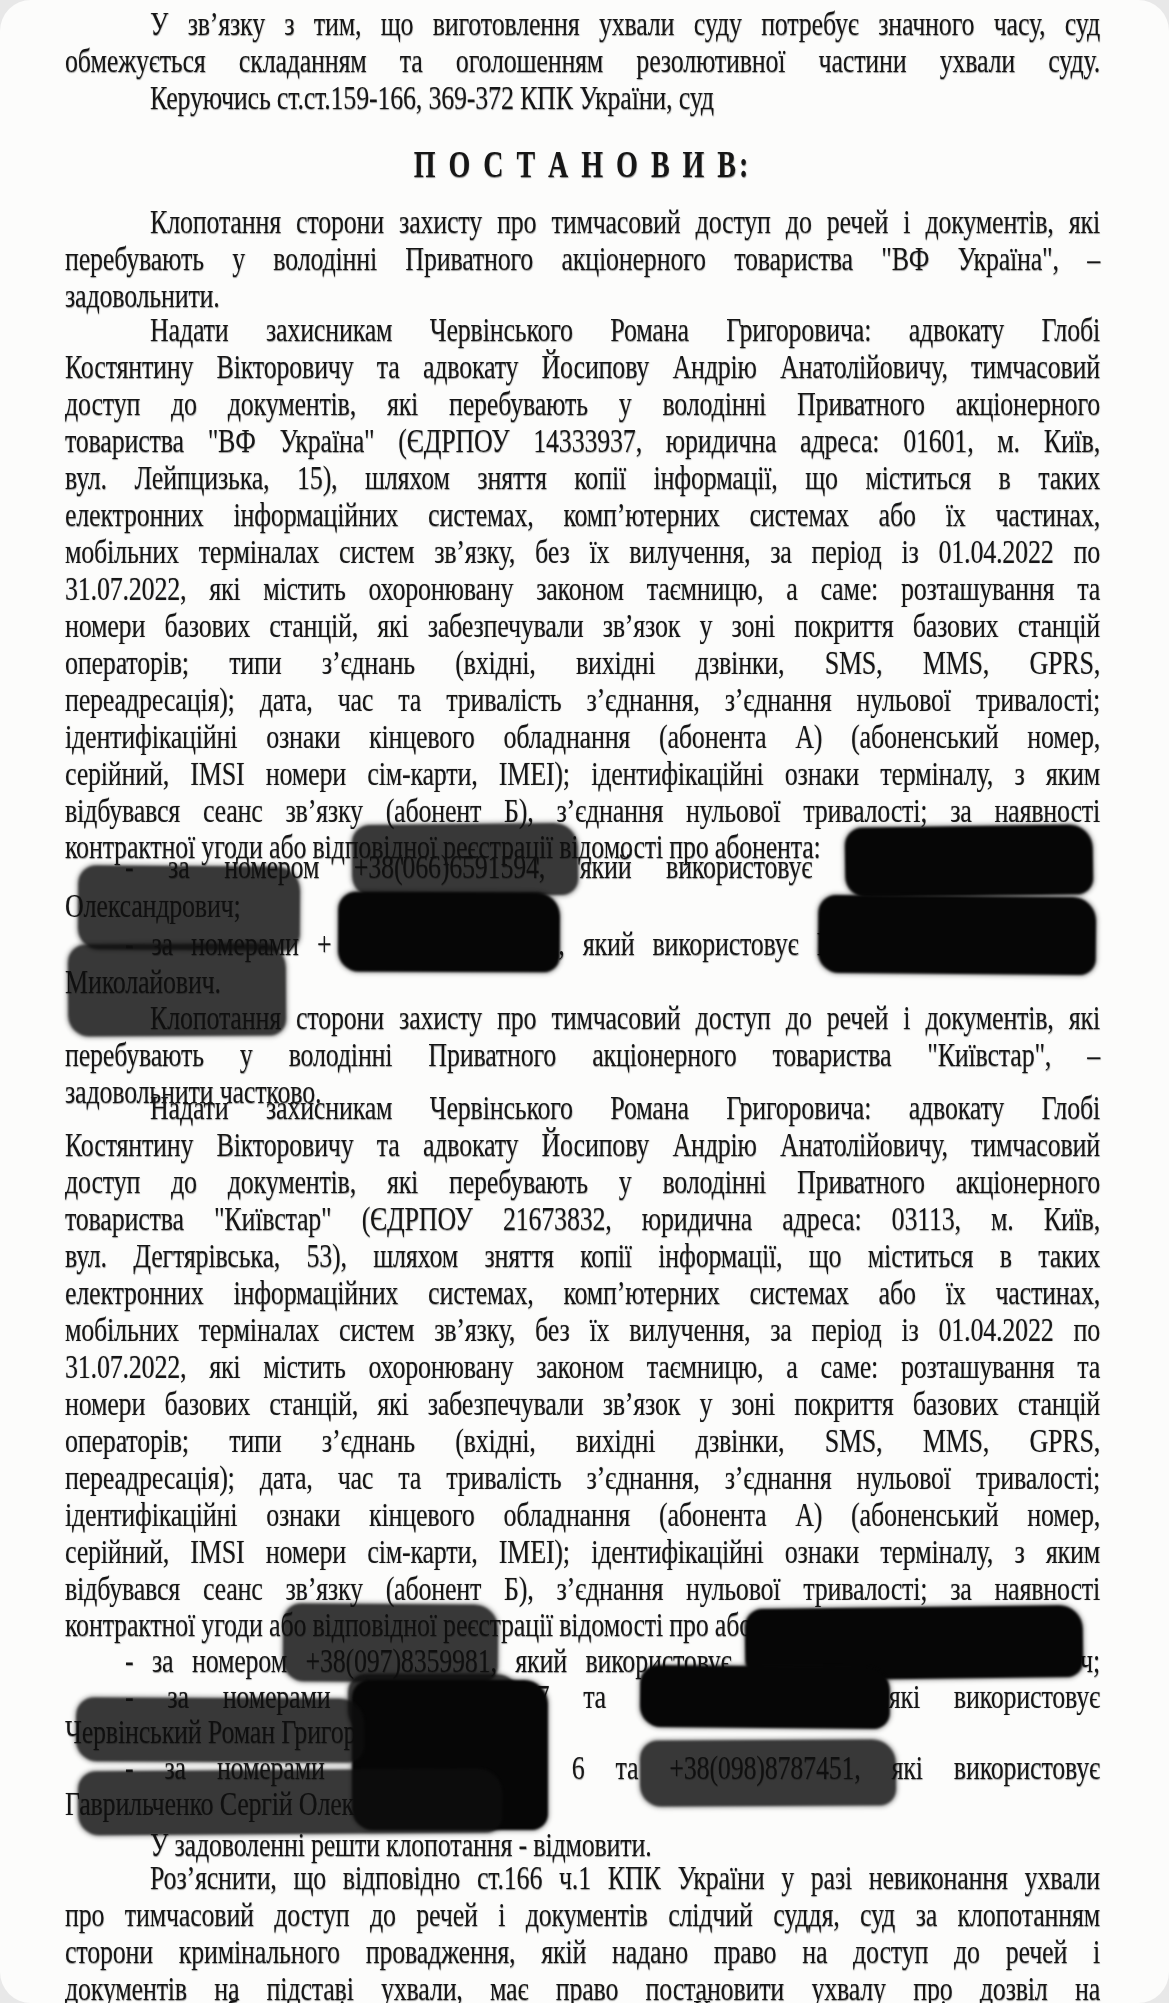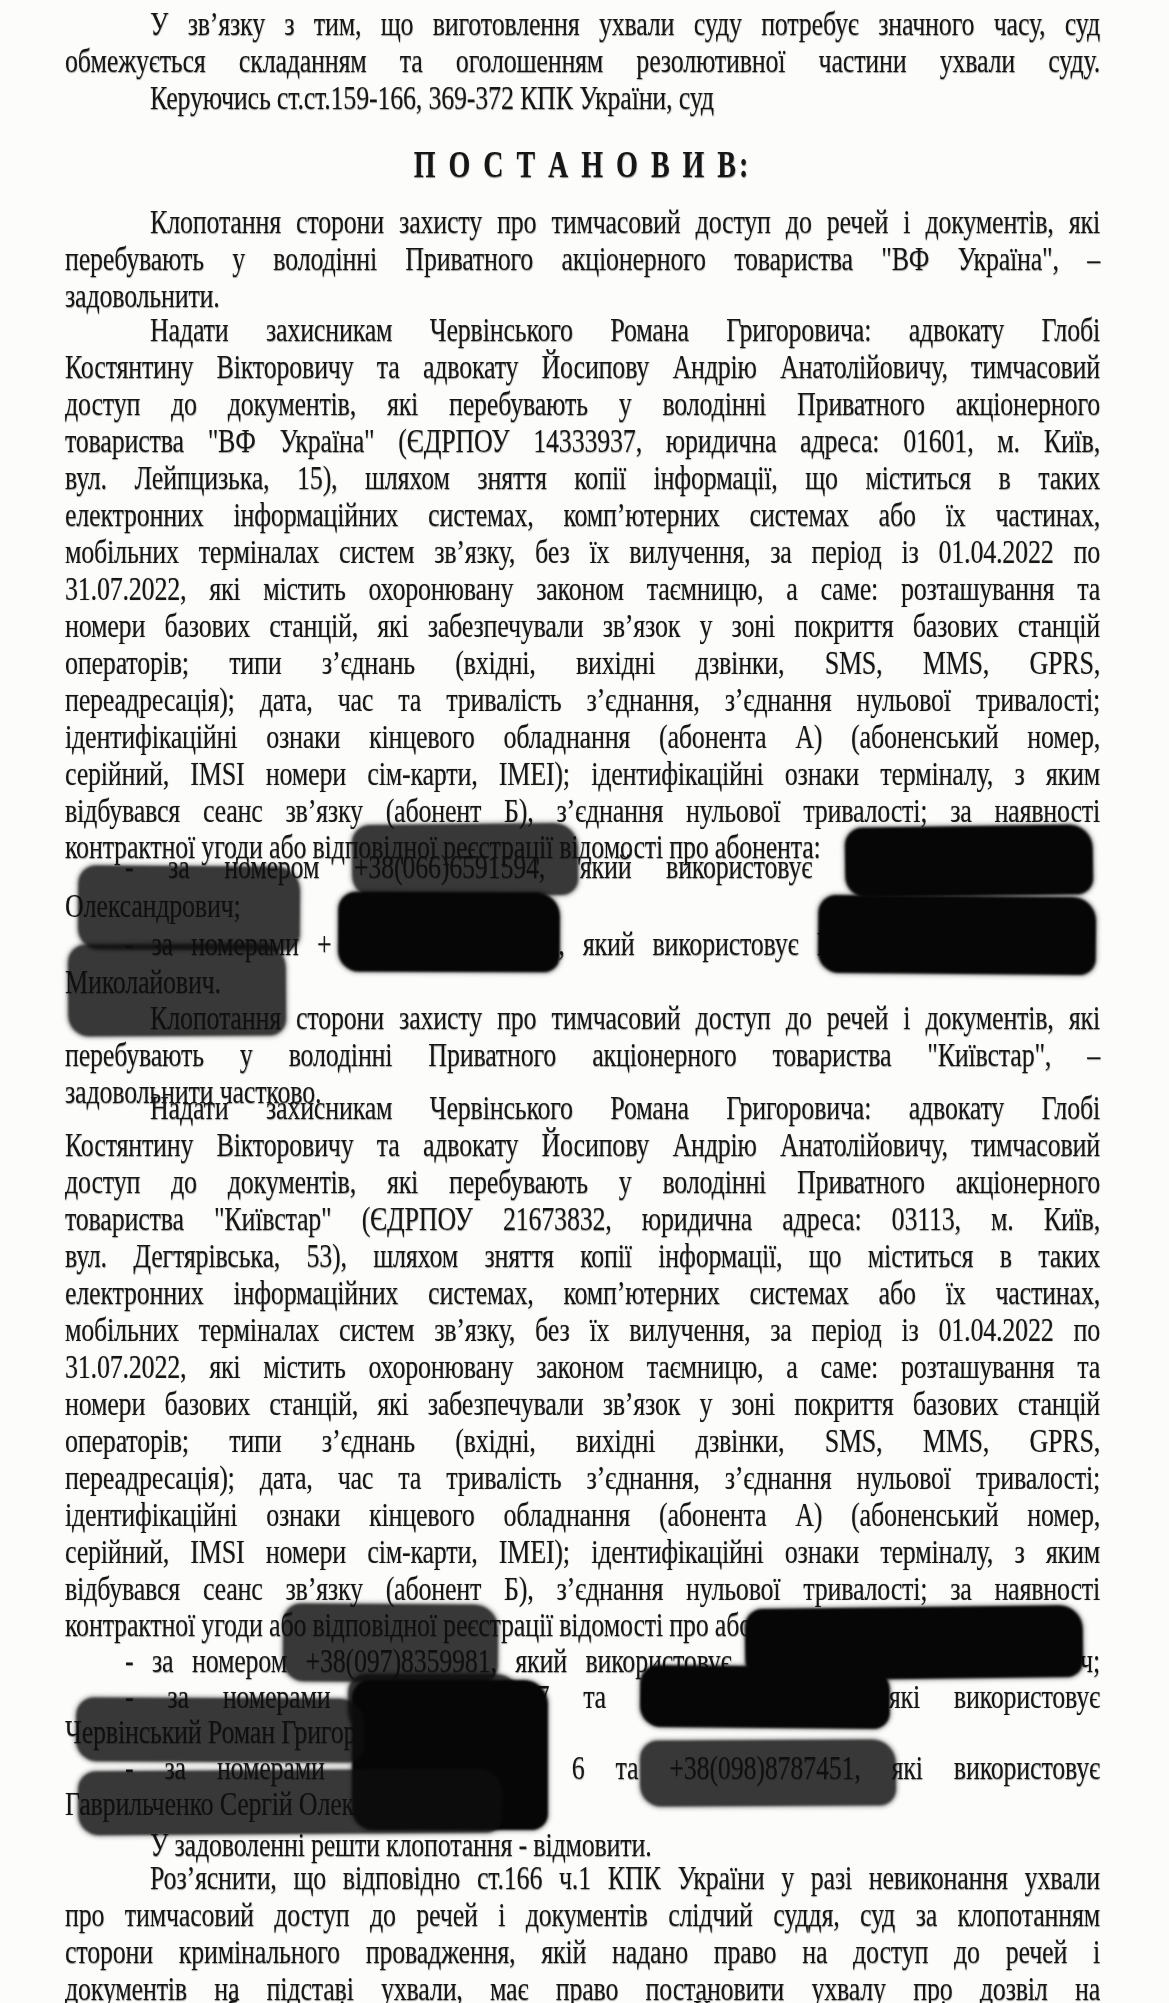--- a/index.html
+++ b/index.html
@@ -4,20 +4,21 @@
 <style>
   html,body{margin:0;padding:0;background:#e8e8e8;}
   .page{
     position:relative;
     width:1169px;height:2003px;
     margin:0 auto;
     background:#fcfcfb;
     overflow:hidden;
     font-family:"Liberation Serif", serif;
     color:#161616;
+    border-radius:31px;
   }
   #text-layer{position:absolute;inset:0;z-index:1;}
   .sec{
     position:absolute;left:65px;width:1035px;
     transform:scaleY(1.32);transform-origin:0 0;
     font-size:26px;letter-spacing:-0.2px;
     text-shadow:0.3px 0.5px 0.9px rgba(45,45,45,0.5);
   }
   .line{min-height:1em;}
   .line.j{text-align:justify;text-align-last:justify;}

